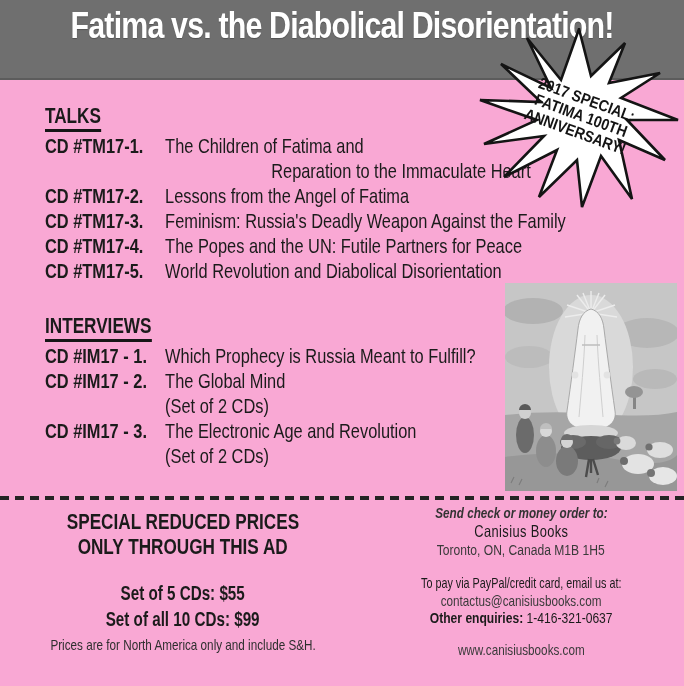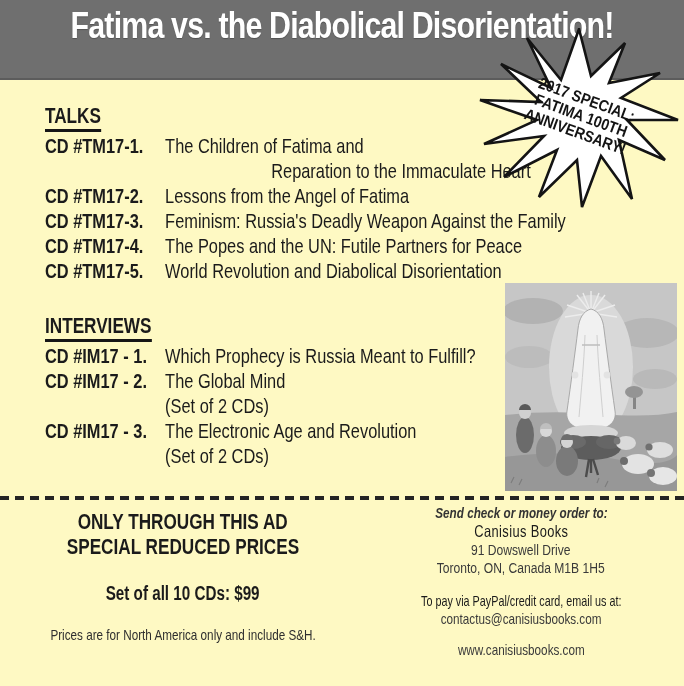--- a/index.html
+++ b/index.html
@@ -1,17 +1,17 @@
 <!DOCTYPE html>
 <html><head>
 <meta charset="utf-8">
 <style>
   html,body{margin:0;padding:0;background:#ffffff;}
   body{font-family:"Liberation Sans","DejaVu Sans",sans-serif;color:#1b1b1b;}
-  #page{position:relative;width:684px;height:686px;background:#fef9c3;overflow:hidden;}
+  #page{position:relative;width:684px;height:686px;background:#f9a8d4;overflow:hidden;}
 
   
   .banner{position:absolute;left:0;top:0;width:684px;height:78px;background:#6f6f6f;
           border-bottom:2px solid #5c5c5c;text-align:center;z-index:1;}
   .banner .title-wrap{margin-top:5px;}
   .page-title{display:inline-block;transform:scaleX(0.82);transform-origin:50% 50%;
               font-size:37px;font-weight:bold;letter-spacing:-1px;color:#ffffff;
               white-space:nowrap;text-shadow:0 1px 1px rgba(0,0,0,.25);}
   .page-subtitle{display:inline-block;transform:scaleX(0.82);transform-origin:50% 50%;
               font-size:18px;font-weight:bold;font-style:italic;color:#f4f4f4;
@@ -44,21 +44,21 @@
   
   .dashes{position:absolute;left:0;top:496px;width:684px;height:4px;
           background:repeating-linear-gradient(90deg,#242424 0 9px,transparent 9px 15px);}
 
   
   .pricing{position:absolute;left:0;top:509px;width:366px;text-align:center;}
   .cx{display:inline-block;transform:scaleX(0.78);transform-origin:50% 50%;white-space:nowrap;}
   .p-head{font-size:22px;font-weight:bold;line-height:25px;}
   .p-price{font-size:19.5px;font-weight:bold;line-height:26px;}
   .p-gap{height:21px;}
-  .p-note{font-size:15px;line-height:18px;color:#2e2e2e;margin-top:20px;}
+  .p-note{font-size:15px;line-height:18px;color:#2e2e2e;margin-top:4px;}
 
   
   .contact{position:absolute;left:358px;top:504px;width:326px;text-align:center;}
   .c-send{font-size:15px;font-style:italic;font-weight:bold;color:#333;line-height:18px;}
   .c-name{font-size:16.5px;font-weight:normal;line-height:19px;letter-spacing:.5px;}
   .c-addr{font-size:15.5px;color:#3a3a3a;line-height:18px;white-space:pre-wrap;}
   .c-pay{font-size:15px;font-weight:normal;line-height:19px;margin-top:14px;}
   .c-pay .cx{transform:scaleX(0.72);}
   .c-email{font-size:15px;color:#3a3a3a;line-height:17px;}
   .c-other{font-size:15.5px;line-height:18px;}
@@ -203,30 +203,31 @@
       <div class="cd-titles">
         <div class="cd-line">The Electronic Age and Revolution</div>
         <div class="cd-line">(Set of 2 CDs)</div>
       </div>
     </div>
   </div>
 
   <div class="dashes"></div>
 
   <div class="pricing">
+    <div class="p-head"><span class="cx">SPECIAL REDUCED PRICES</span></div>
     <div class="p-head"><span class="cx">ONLY THROUGH THIS AD</span></div>
-    <div class="p-head"><span class="cx">SPECIAL REDUCED PRICES</span></div>
     <div class="p-gap"></div>
+    <div class="p-price"><span class="cx">Set of 5 CDs: $55</span></div>
     <div class="p-price"><span class="cx">Set of all 10 CDs: $99</span></div>
     <div class="p-note"><span class="cx">Prices are for North America only and include S&amp;H.</span></div>
   </div>
 
   <div class="contact">
     <div class="c-send"><span class="cx">Send check or money order to:</span></div>
     <div class="c-name"><span class="cx">Canisius Books</span></div>
-    <div class="c-addr"><span class="cx">91 Dowswell Drive</span></div>
     <div class="c-addr"><span class="cx">Toronto, ON, Canada  M1B 1H5</span></div>
     <div class="c-pay"><span class="cx">To pay via PayPal/credit card, email us at:</span></div>
     <div class="c-email"><span class="cx">contactus@canisiusbooks.com</span></div>
+    <div class="c-other"><span class="cx"><span class="lbl">Other enquiries:</span><span style="white-space:pre;"> 1-416-321-0637</span></span></div>
     <div class="c-site"><span class="cx">www.canisiusbooks.com</span></div>
   </div>
 
 </div>
 
 </body></html>

